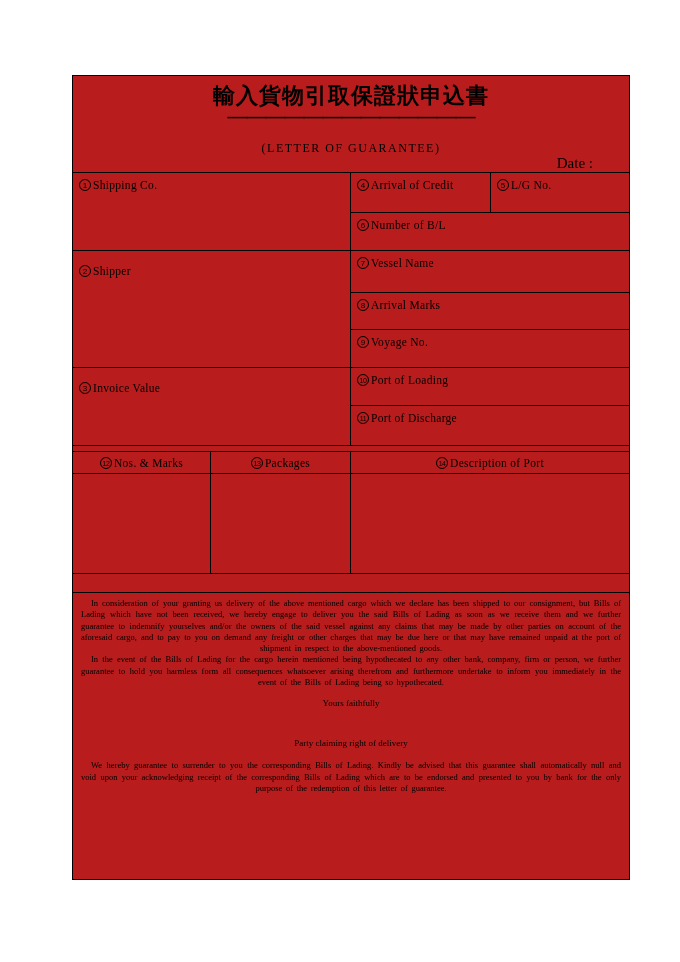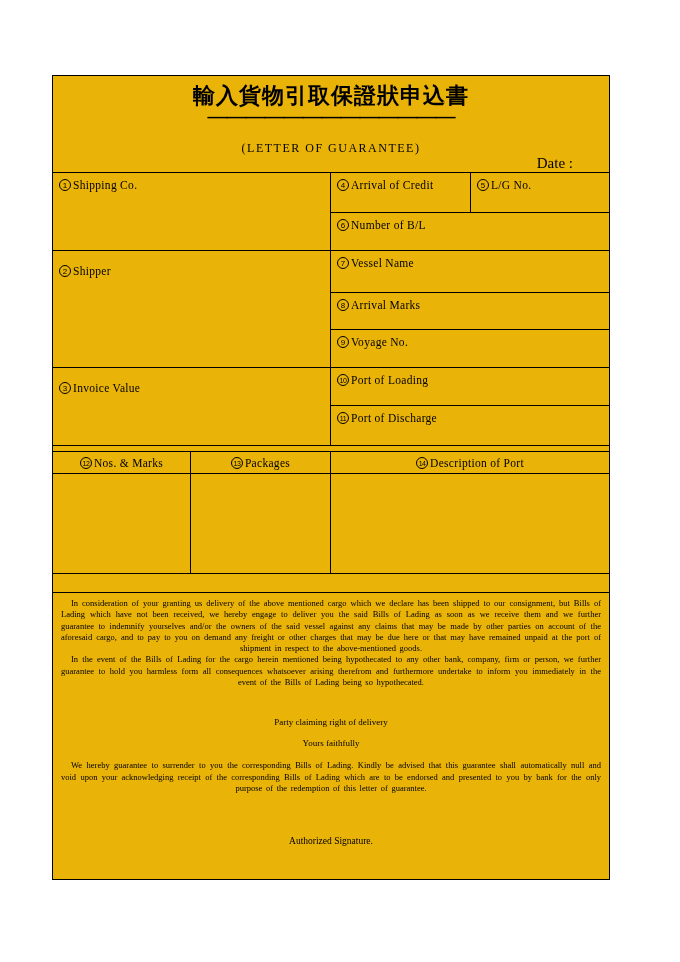--- a/index.html
+++ b/index.html
@@ -3,23 +3,23 @@
 <meta charset="utf-8">
 <style>
   * { margin:0; padding:0; box-sizing:border-box; }
   html,body { width:680px; height:962px; background:#ffffff; }
   body {
     position:relative;
     font-family:"Liberation Serif","DejaVu Serif",serif;
     color:#000;
   }
   .sheet {
-    position:absolute; left:52px; top:75px;
+    position:absolute; left:72px; top:75px;
     width:558px; height:805px;
-    border:1px solid #000; background:#eab308;
+    border:1px solid #000; background:#b91c1c;
   }
   .title {
     text-align:center; font-size:22px; font-weight:bold;
     letter-spacing:1px; margin-top:8px; line-height:24px;
   }
   .divider {
     text-align:center; font-weight:bold; font-size:20px;
     line-height:12px; margin-top:2px; letter-spacing:-1px;
     white-space:nowrap; overflow:hidden;
   }
@@ -132,19 +132,18 @@
       <td class="empty"></td>
       <td class="empty"></td>
       <td class="empty"></td>
     </tr>
   </tbody>
     </table>
 
   <div class="legal">
     <p>In consideration of your granting us delivery of the above mentioned cargo which we declare has been shipped to our consignment, but Bills of Lading which have not been received, we hereby engage to deliver you the said Bills of Lading as soon as we receive them and we further guarantee to indemnify yourselves and/or the owners of the said vessel against any claims that may be made by other parties on account of the aforesaid cargo, and to pay to you on demand any freight or other charges that may be due here or that may have remained unpaid at the port of shipment in respect to the above-mentioned goods.</p>
     <p>In the event of the Bills of Lading for the cargo herein mentioned being hypothecated to any other bank, company, firm or person, we further guarantee to hold you harmless form all consequences whatsoever arising therefrom and furthermore undertake to inform you immediately in the event of the Bills of Lading being so hypothecated.</p>
+    <div class="center-line yours">Yours faithfully</div>
     <div class="center-line party">Party claiming right of delivery</div>
-    <div class="center-line yours">Yours faithfully</div>
     <p class="p3">We hereby guarantee to surrender to you the corresponding Bills of Lading. Kindly be advised that this guarantee shall automatically null and void upon your acknowledging receipt of the corresponding Bills of Lading which are to be endorsed and presented to you by bank for the only purpose of the redemption of this letter of guarantee.</p>
-    <div class="center-line authsig">Authorized Signature.</div>
   </div>
 
 </div>
 
 </body></html>

